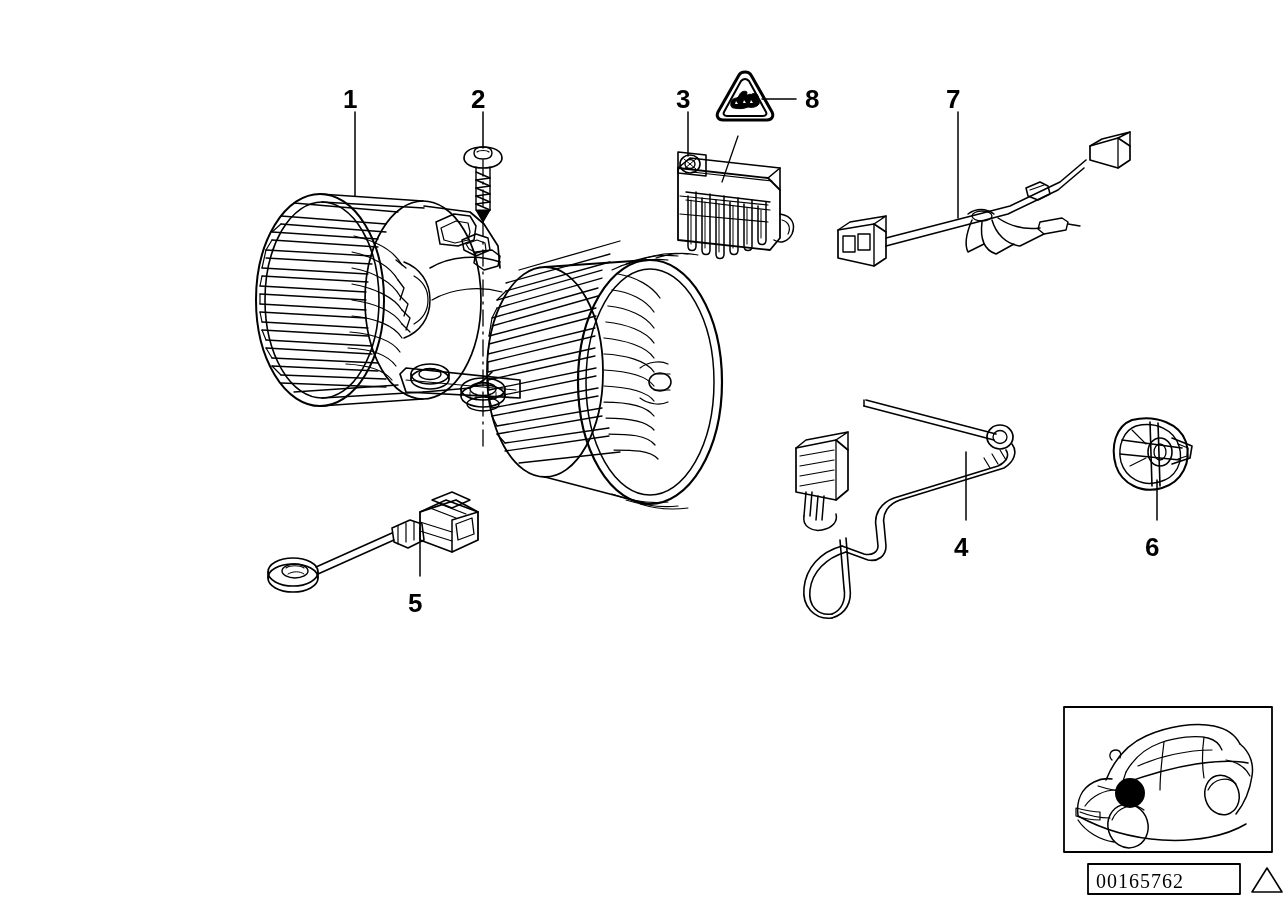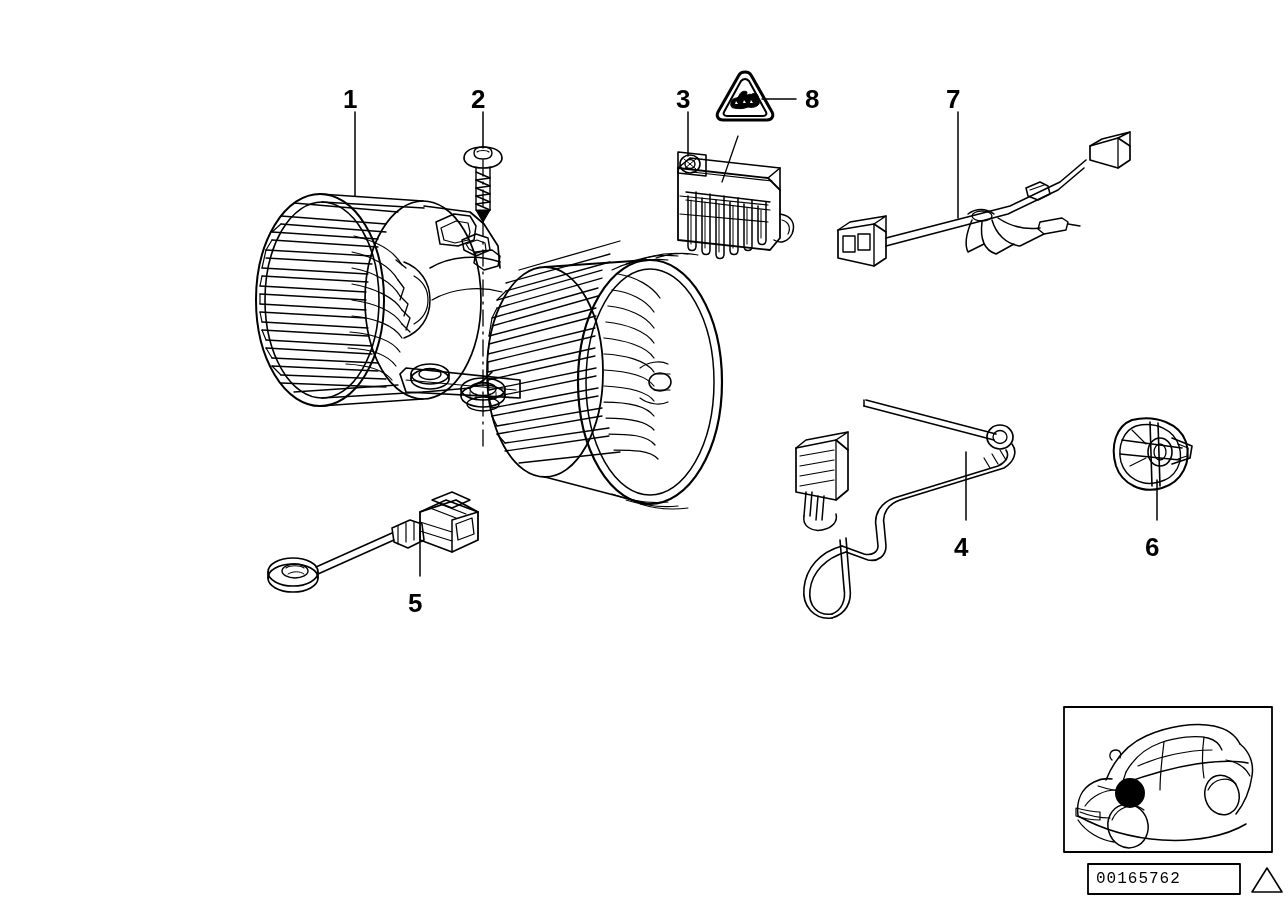--- a/index.html
+++ b/index.html
@@ -33,22 +33,22 @@
     position: absolute;
     font-family: "Liberation Sans", sans-serif;
     font-weight: bold;
     font-size: 26px;
     color: #000000;
     line-height: 1;
     letter-spacing: 0px;
   }
   .idbox-text {
     position: absolute;
-    font-family: Liberation Mono, monospace;
-    font-size: 16px;
+    font-family: Liberation Serif, serif;
+    font-size: 20px;
     color: #000000;
     letter-spacing: 1px;
     line-height: 1;
   }
 </style>
 </head>
 <body>
 
 <div id="diagram-root">
 

